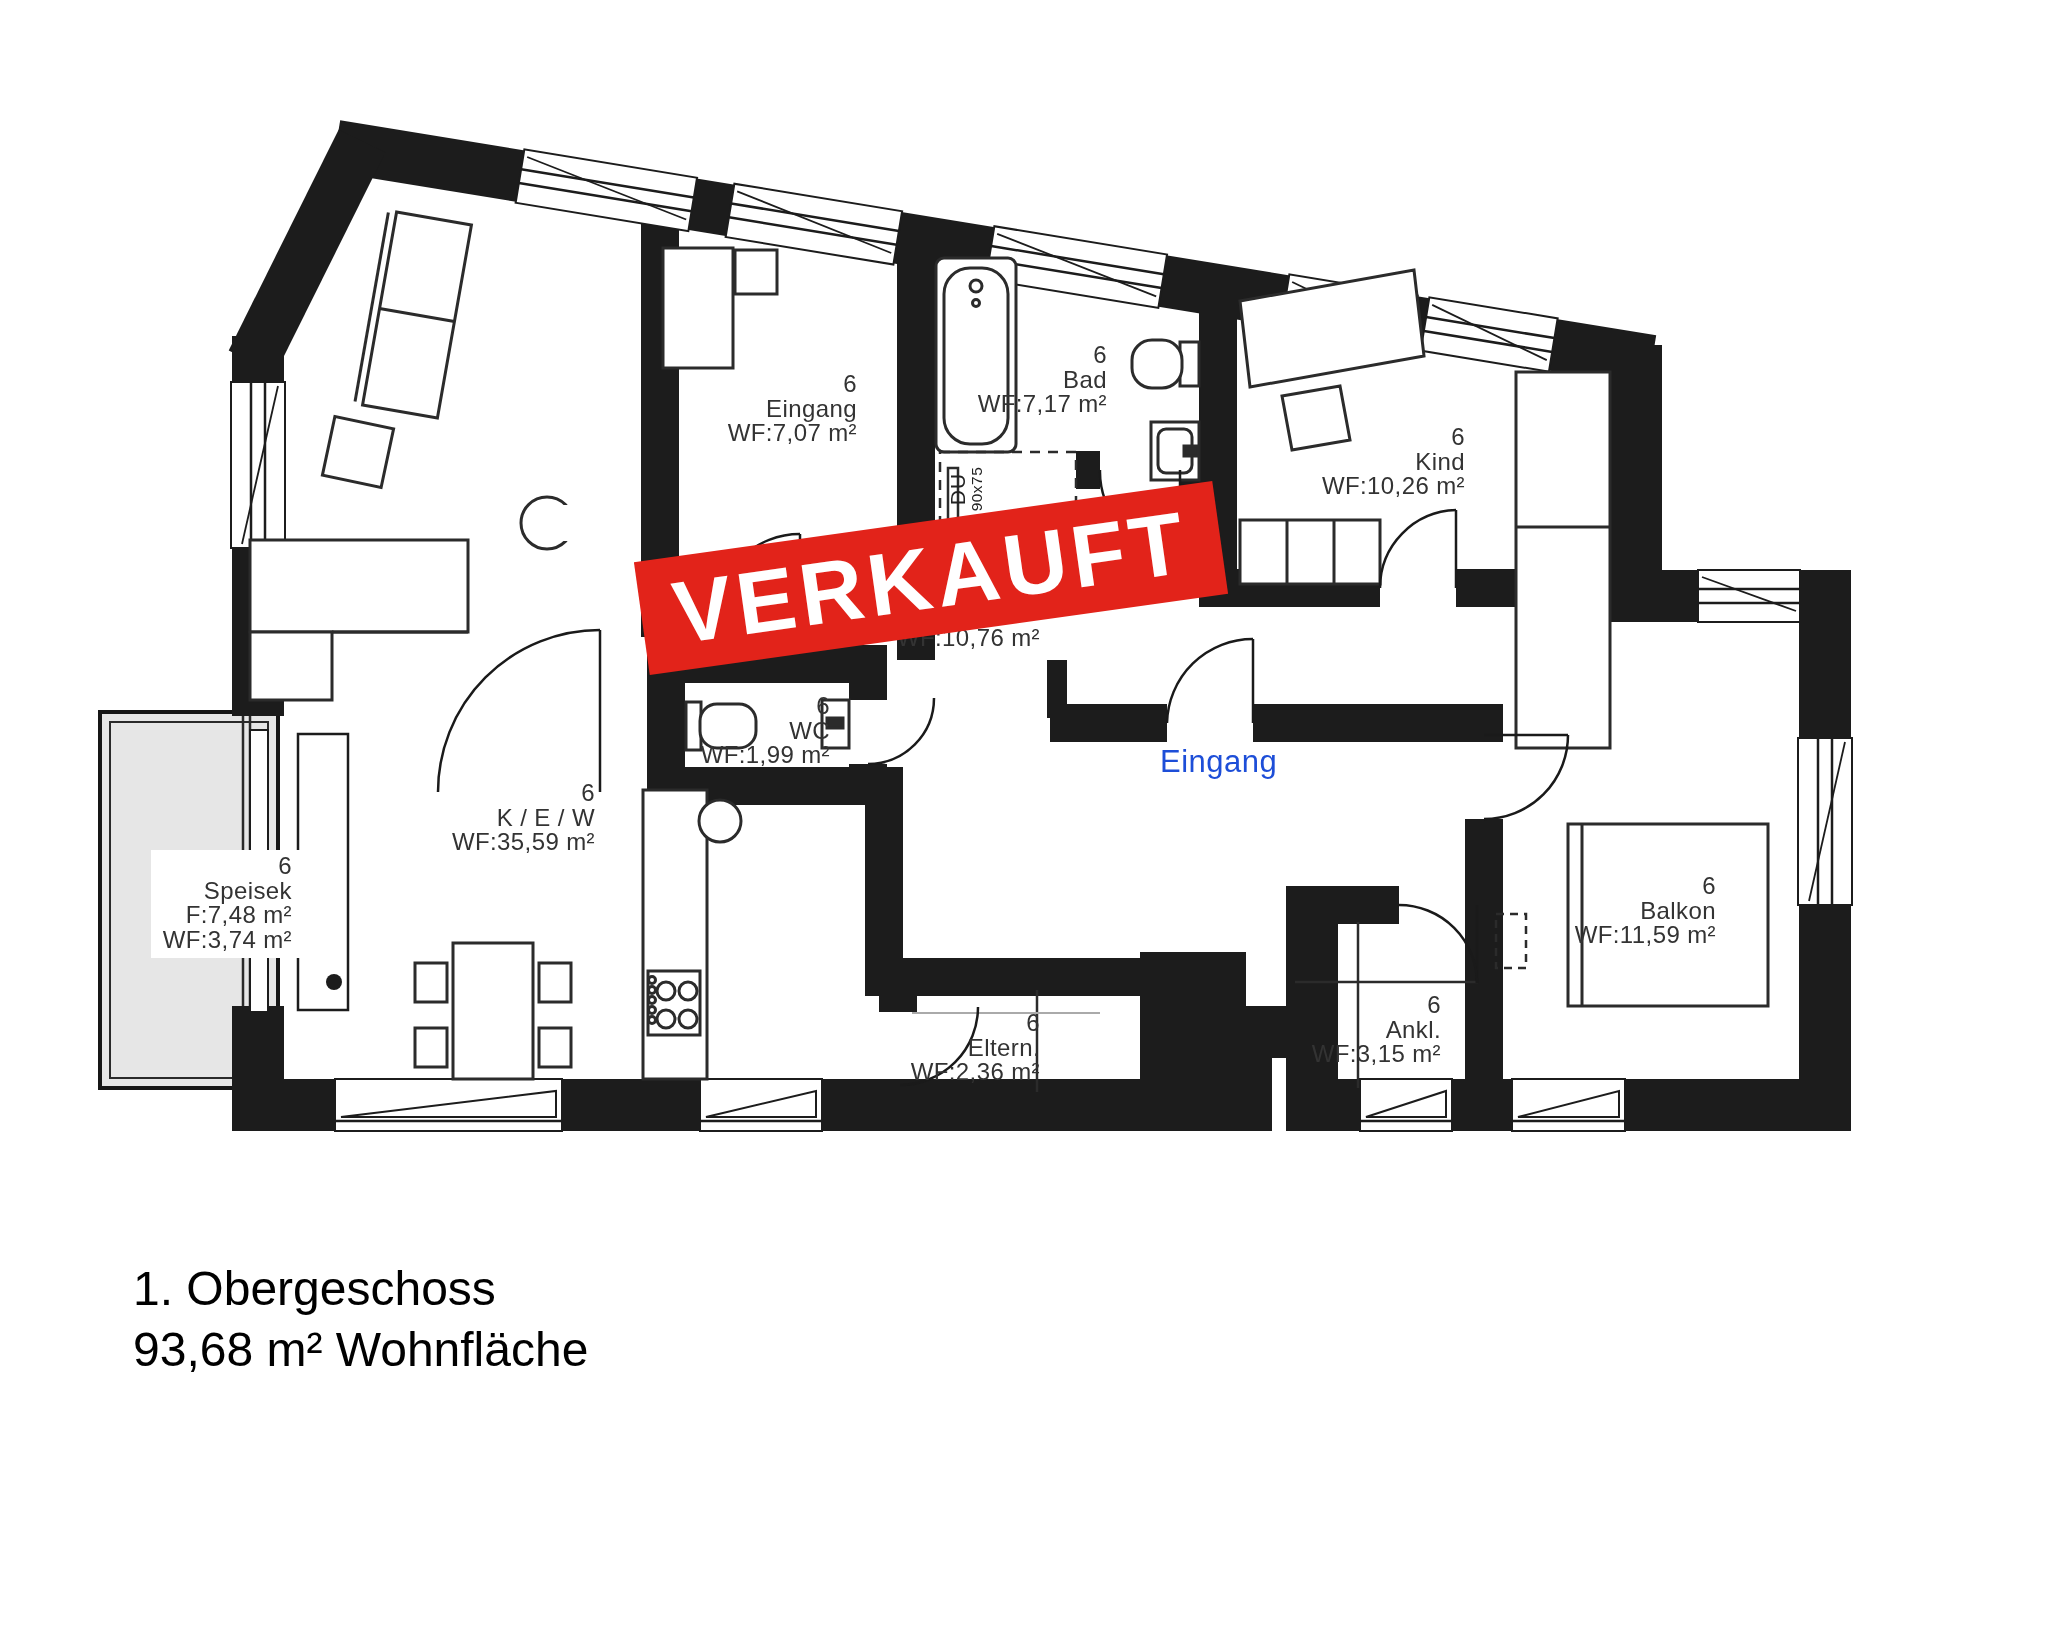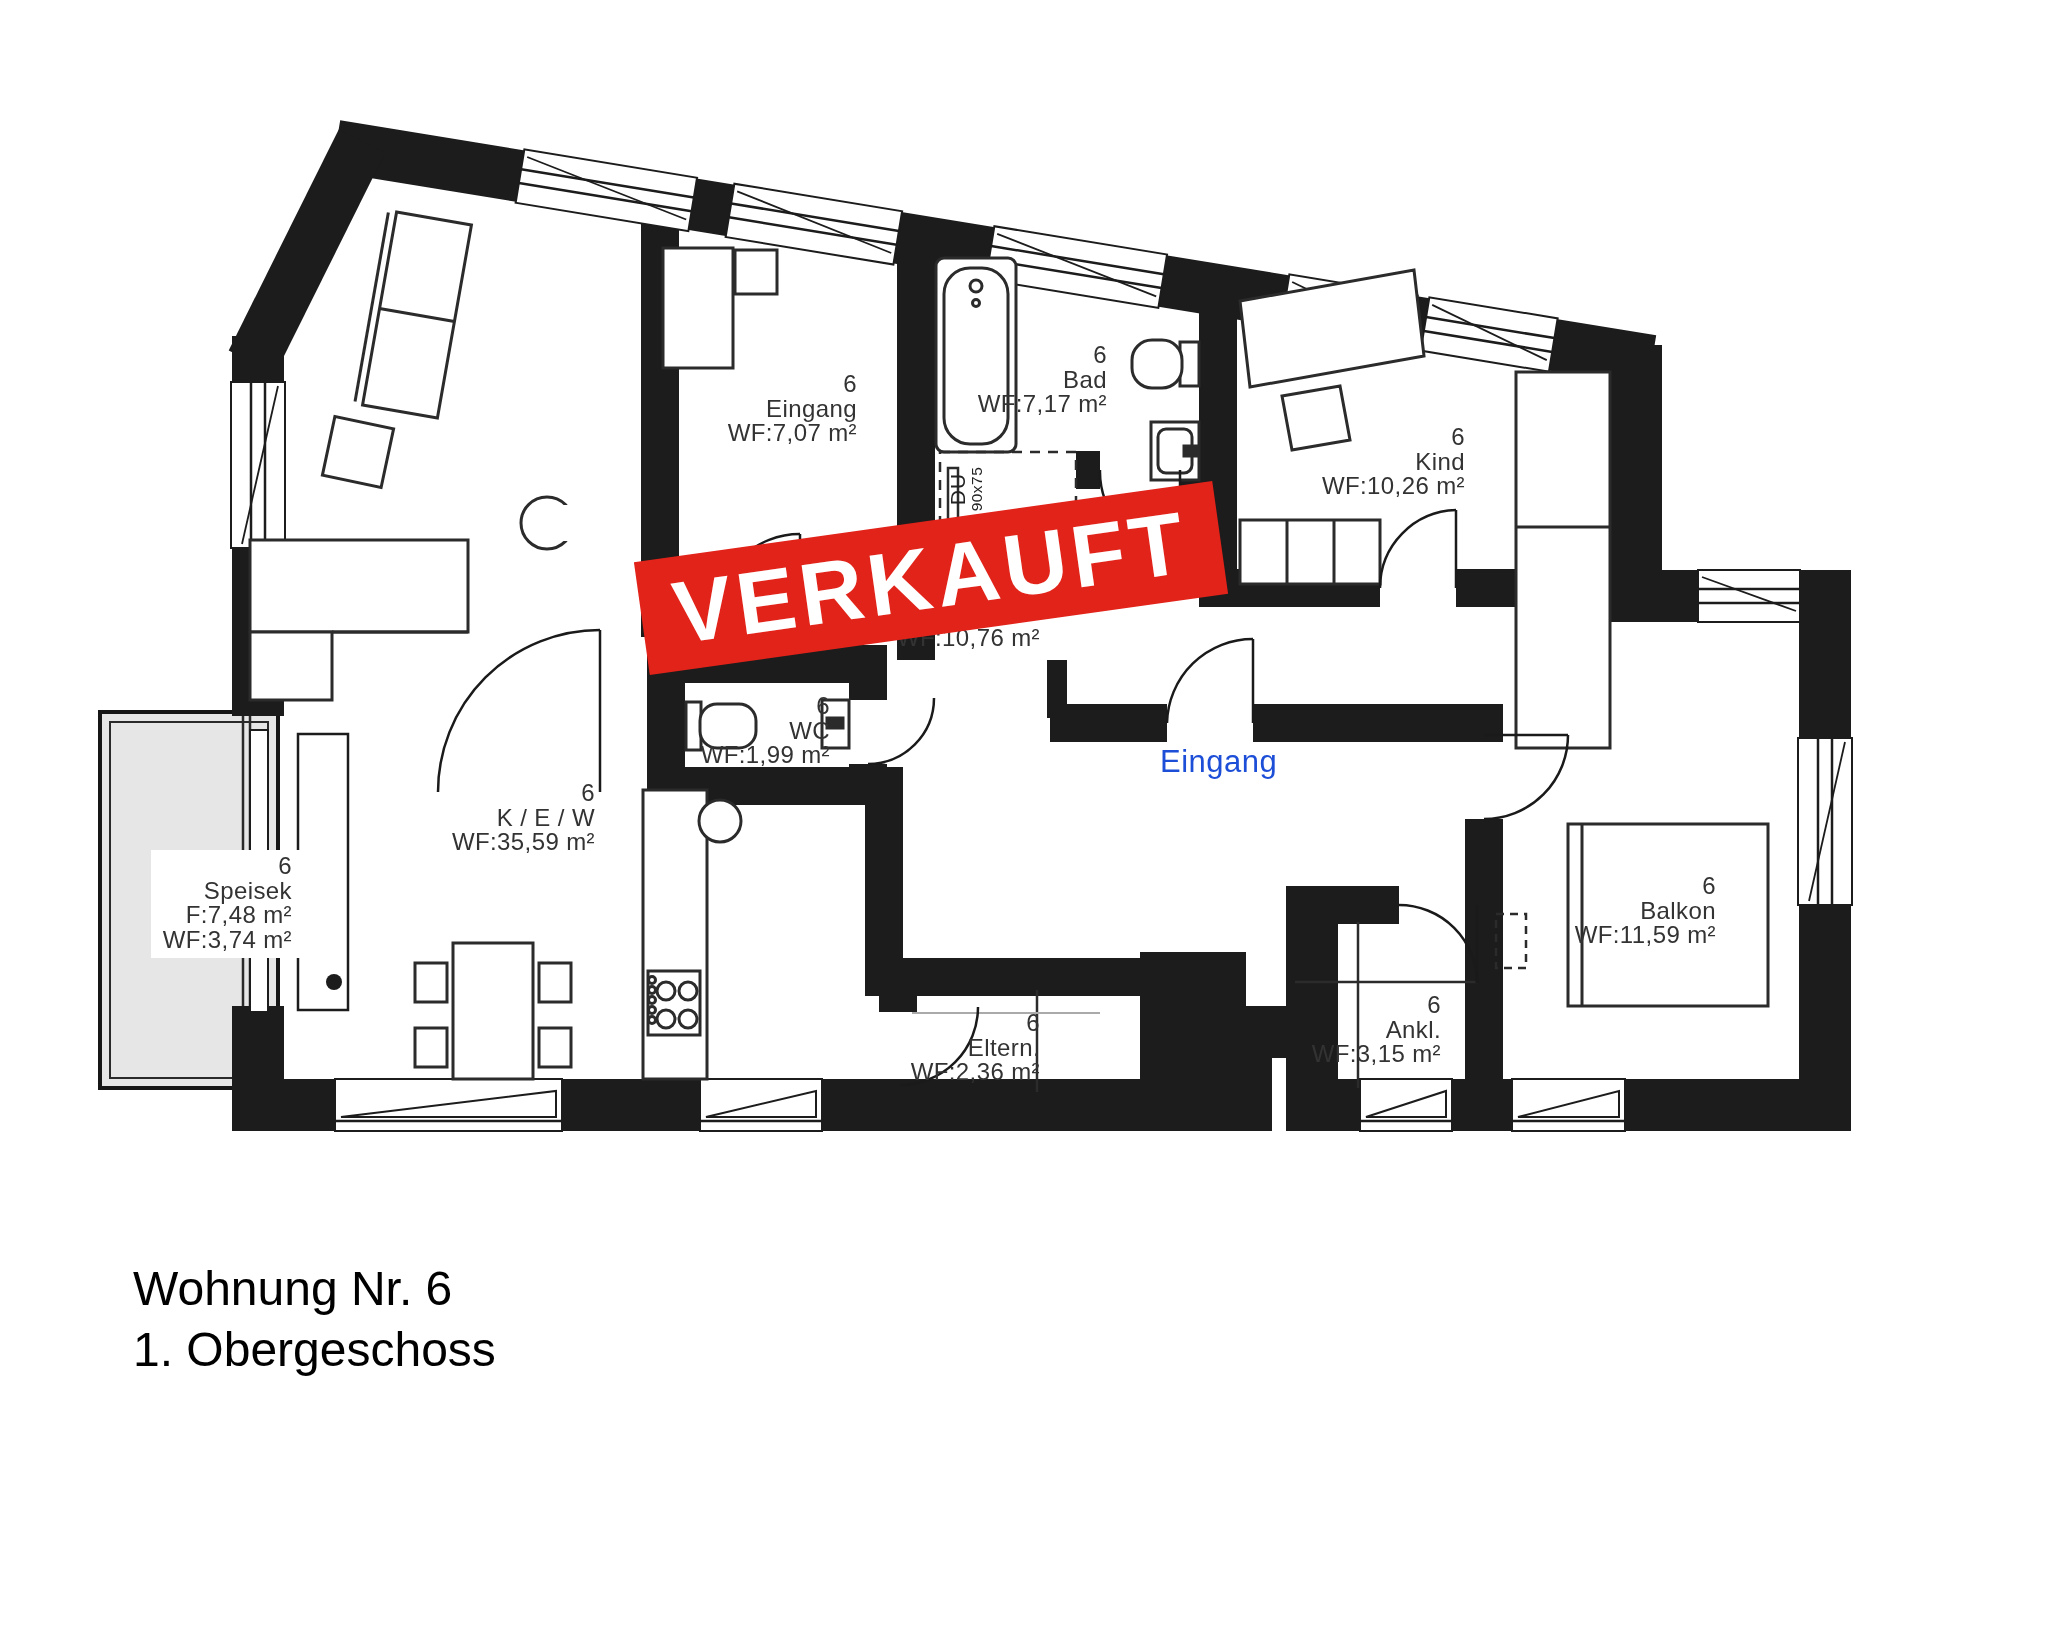--- a/index.html
+++ b/index.html
@@ -366,17 +366,17 @@
     <div class="l2">90x75</div>
   </div>
 
   <div class="entrance-label" style="left:1160px;top:744px;">Eingang</div>
 
   <div class="banner">
     <span>VERKAUFT</span>
   </div>
 
   <div class="info-block">
-    <div>Wohnung Nr. 6</div>
     <div>1. Obergeschoss</div>
+    <div>93,68 m² Wohnfläche</div>
   </div>
 
 </div>
 
 </body></html>

